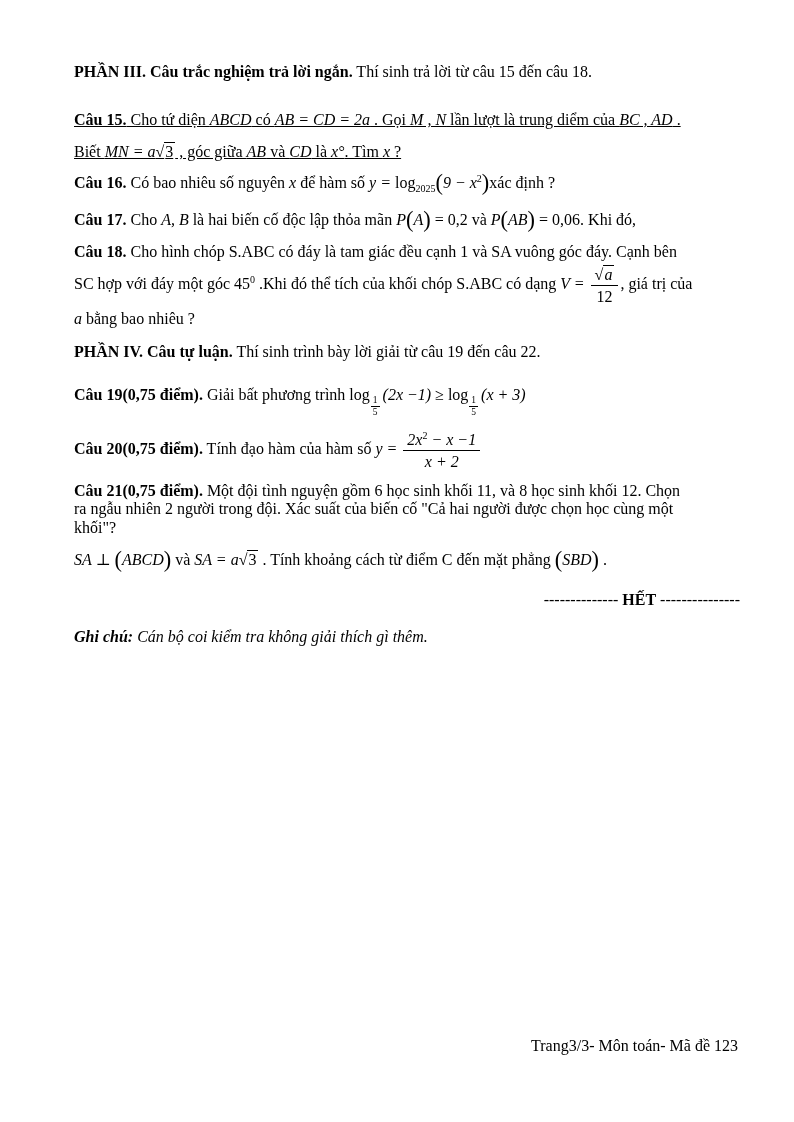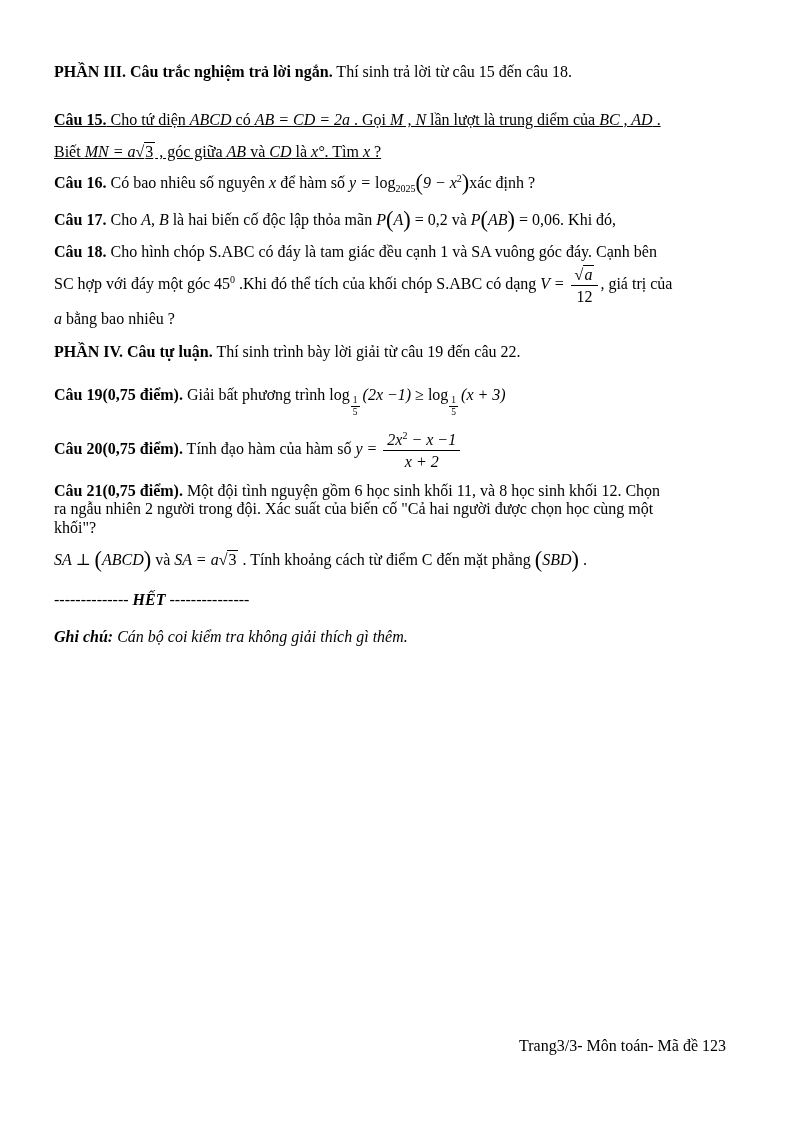--- a/index.html
+++ b/index.html
@@ -2,42 +2,42 @@
 <html><head>
 <meta charset="utf-8">
 <style>
   * { margin:0; padding:0; box-sizing:border-box; }
   html, body { background:#ffffff; }
   body {
     width:794px; height:1122px; position:relative; overflow:hidden;
     font-family:"Liberation Serif","DejaVu Serif",serif;
     font-size:16px; color:#000;
   }
-  .content { position:absolute; left:54px; top:62px; width:666px; }
+  .content { position:absolute; left:74px; top:62px; width:666px; }
   .para { margin:0; }
   .ln { display:block; }
   .b { font-weight:bold; }
   .bi { font-weight:bold; font-style:italic; }
   .it { font-style:italic; }
   .math { font-style:italic; }
   .fn { font-style:normal; }
   .bp { font-size:140%; vertical-align:-2px; line-height:1; }
   .sqrt { white-space:nowrap; }
   .sqrt-arg { border-top:1px solid #000; padding:0 2px 0 1px; }
   .ov { display:inline-block; border-top:1px solid #000; line-height:1.05; padding:0 1px; }
   .frac { display:inline-block; vertical-align:middle; text-align:center; padding:0 2px; line-height:1.2; }
   .frac .num { display:block; border-bottom:1px solid #000; padding:0 4px 1px; }
   .frac .den { display:block; padding-top:1px; }
   .lsub { display:inline-block; vertical-align:-15px; font-size:9.5px; line-height:1.15; text-align:center; margin:0 3px 0 1px; }
   .lsub .n { display:block; border-bottom:1px solid #000; padding:0 2px; }
   .lsub .d { display:block; }
   sup { font-size:10px; vertical-align:super; line-height:0; }
   sub { font-size:10px; vertical-align:sub; line-height:0;text-align:center; }
-  .het { text-align:left;font-style:italic; }
-  .footer { position:absolute; top:1037px; right:68px; font-size:16px; }
+  .het { text-align:right; }
+  .footer { position:absolute; top:1037px; right:56px; font-size:16px; }
   .lh18 { line-height:18.5px; }
   .lh20 { line-height:20px; }
   .lh22 { line-height:22px; }
   .lh26 { line-height:26px; }
   .lh30 { line-height:30px; }
   .lh31 { line-height:31px; }
   .lh32 { line-height:32px;text-decoration:underline; }
   .mt0{margin-top:0} .mt4{margin-top:4px} .mt6{margin-top:6px} .mt8{margin-top:8px}
   .mt10{margin-top:10px} .mt12{margin-top:12px} .mt14{margin-top:14px}
   .mt16{margin-top:16px} .mt20{margin-top:20px} .mt22{margin-top:22px}

